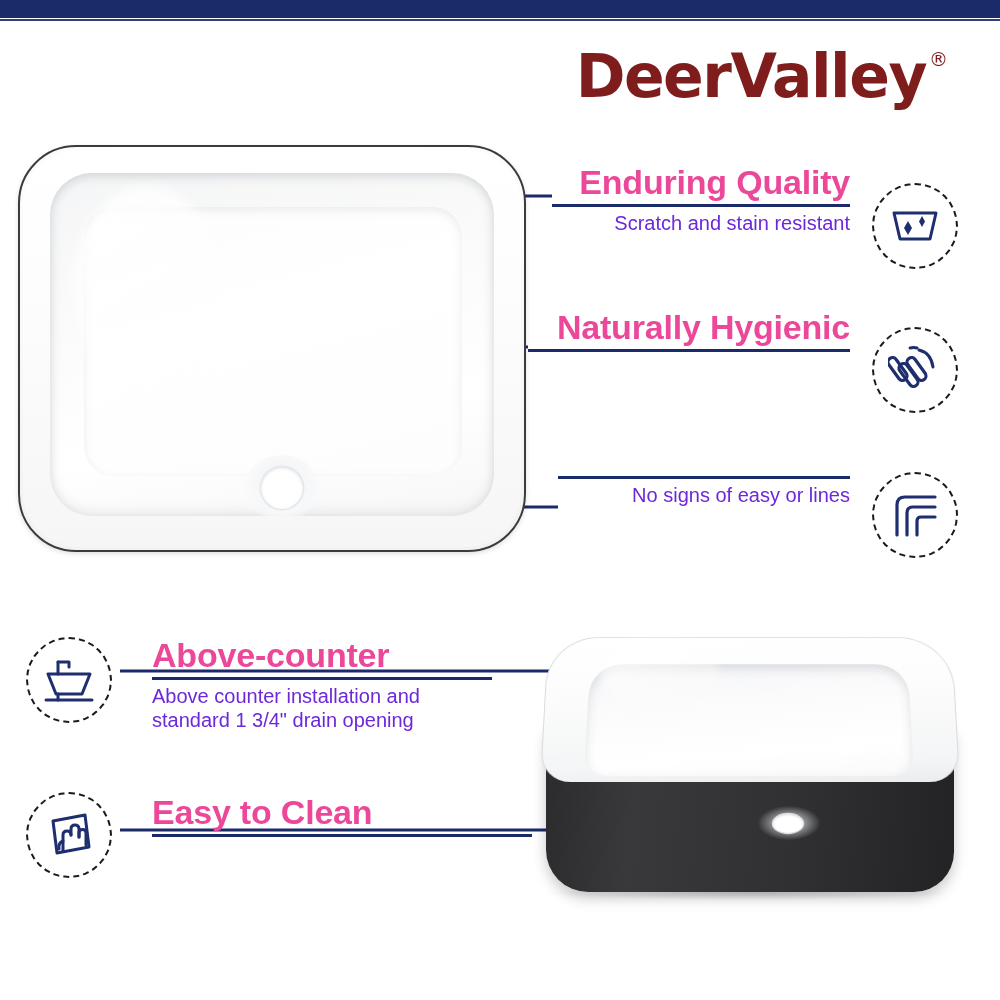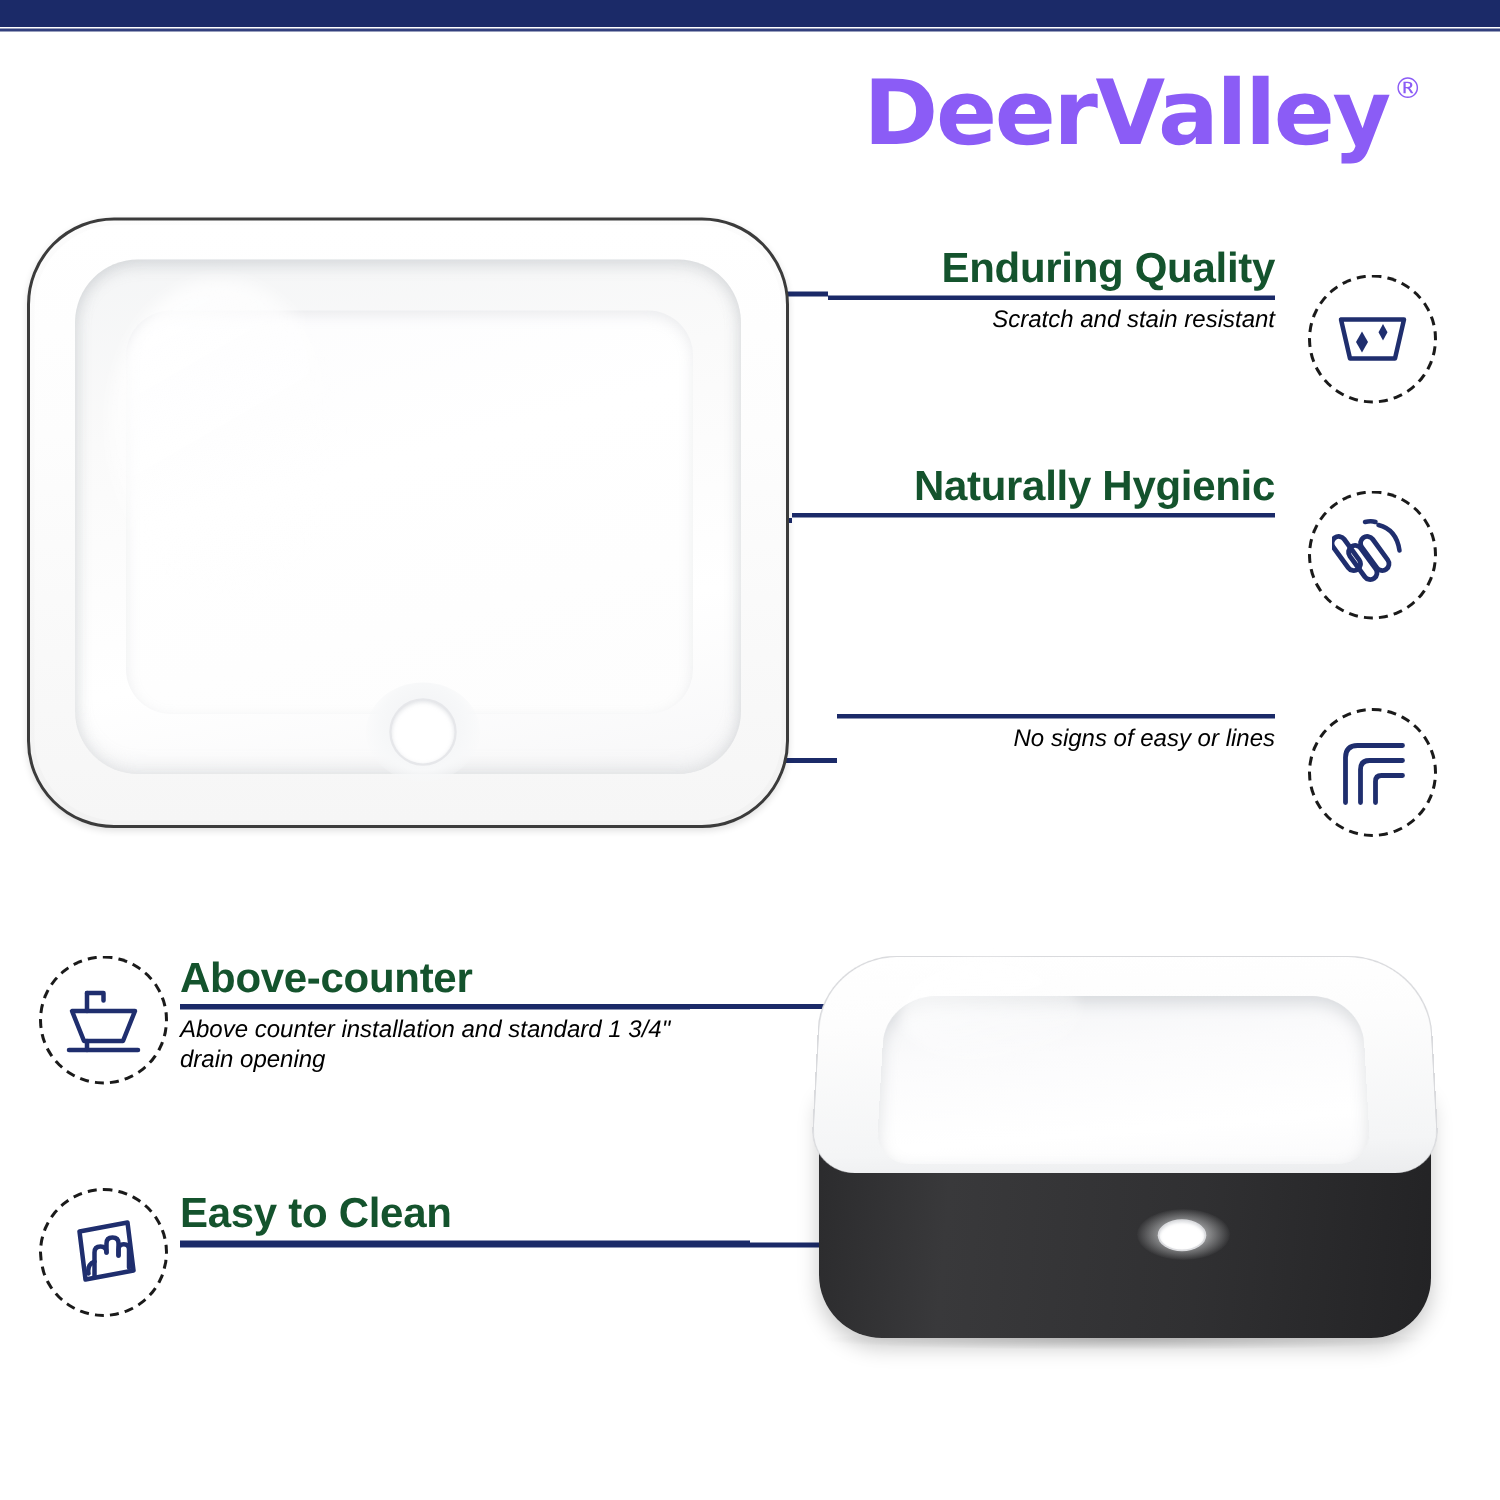--- a/index.html
+++ b/index.html
@@ -36,21 +36,21 @@
     background: #33407d;
   }
 
   
   .logo {
     position: absolute;
     right: 52px;
     top: 46px;
     display: flex;
     align-items: flex-start;
-    color: #8b5cf6;
+    color: #7f1d1d;
   }
   .logo-text {
     font-size: 60px;
     font-weight: bold;
     letter-spacing: -1.5px;
     line-height: 1;
     font-family: "DejaVu Sans", sans-serif;
   }
   .logo-reg {
     font-size: 19px;
@@ -59,41 +59,40 @@
     margin-left: 3px;
     margin-top: 4px;
     font-family: "DejaVu Sans", sans-serif;
   }
 
   
   .feat {
     position: absolute;
   }
   .feat-title {
-    font-size: 28px;
+    font-size: 34px;
     font-weight: bold;
-    color: #14532d;
+    color: #ec4899;
     line-height: 1.12;
     letter-spacing: -0.2px;
     white-space: nowrap;
   }
   .feat-rule {
     height: 3px;
     background: #1b2a68;
     margin: 3px 0 4px 0;
     width: 100%;
   }
   .feat-body {
-    font-size: 16px;
-    color: #000000;
+    font-size: 20px;
+    color: #6d28d9;
     line-height: 1.22;
-    font-style: italic;
   }
   .align-right { text-align: right; }
-  .align-left  { text-align: left; }
+  .align-left  { text-align: left; margin-left: 32px; }
 
   
   #feat-quality  { left: 552px; top: 163px; width: 298px; }
   #feat-hygienic { left: 528px; top: 308px; width: 322px; }
   #feat-seamless { left: 558px; top: 473px; width: 292px; }
 
   
   #feat-above    { left: 120px; top: 636px; width: 340px; }
   #feat-clean    { left: 120px; top: 793px; width: 380px; }
 

